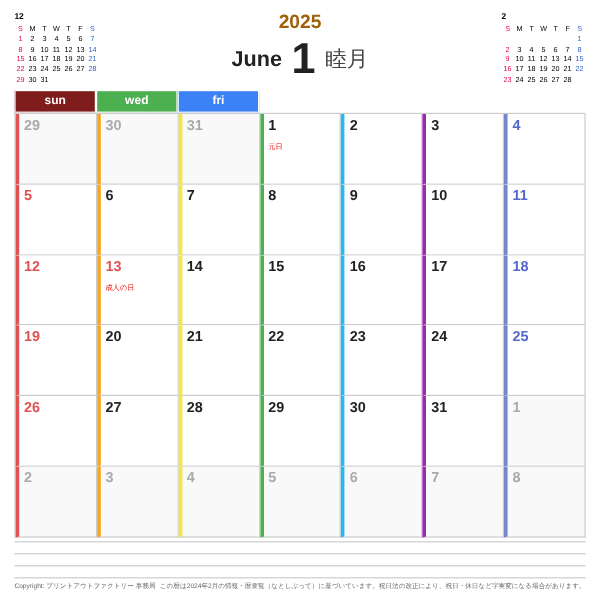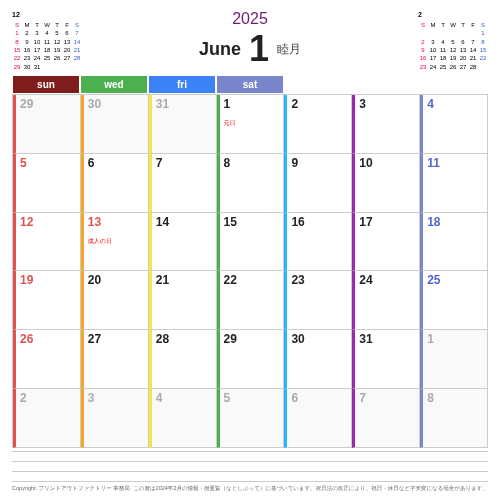--- a/index.html
+++ b/index.html
@@ -47,41 +47,41 @@
     .mini-cal .sun { color: #e05; }
     .mini-cal .sat { color: #36c; }
 
     
     .main-header {
       text-align: center;
       margin-bottom: 3px;
     }
     .main-header .year {
       font-size: 16px;
-      font-weight: normal;
-      color: #701a75;
+      font-weight: bold;
+      color: #a16207;
     }
     .header-line2 {
       display: flex;
       justify-content: center;
       align-items: center;
       gap: 8px;
     }
     .header-line2 .month-en {
       font-size: 18px;
       font-weight: bold;
       color: #222;
     }
     .header-line2 .month-num {
       font-size: 36px;
       font-weight: bold;
       color: #222;
     }
     .header-line2 .month-ja {
-      font-size: 12px;
+      font-size: 18px;
       color: #444;
       font-family: Liberation Mono, monospace;
     }
 
     
     .day-headers {
       display: grid;
       grid-template-columns: repeat(7, 1fr);
       margin-bottom: 0;
     }
@@ -313,21 +313,20 @@
             </tr>
       </tbody>
         </table>
     </div>
   </div>
 
   <div class="day-headers">
     <div class="day-header dh-sun">sun</div>
     <div class="day-header dh-wed">wed</div>
     <div class="day-header dh-fri">fri</div>
-    <div class="day-header dh-sat">sat</div>
   </div>
 
   <div class="cal-grid" id="cal-grid">
   <div class="cal-cell col-sun outside">
         <span class="date-num">29</span>
       </div>
       <div class="cal-cell col-mon outside">
         <span class="date-num">30</span>
       </div>
       <div class="cal-cell col-tue outside">

